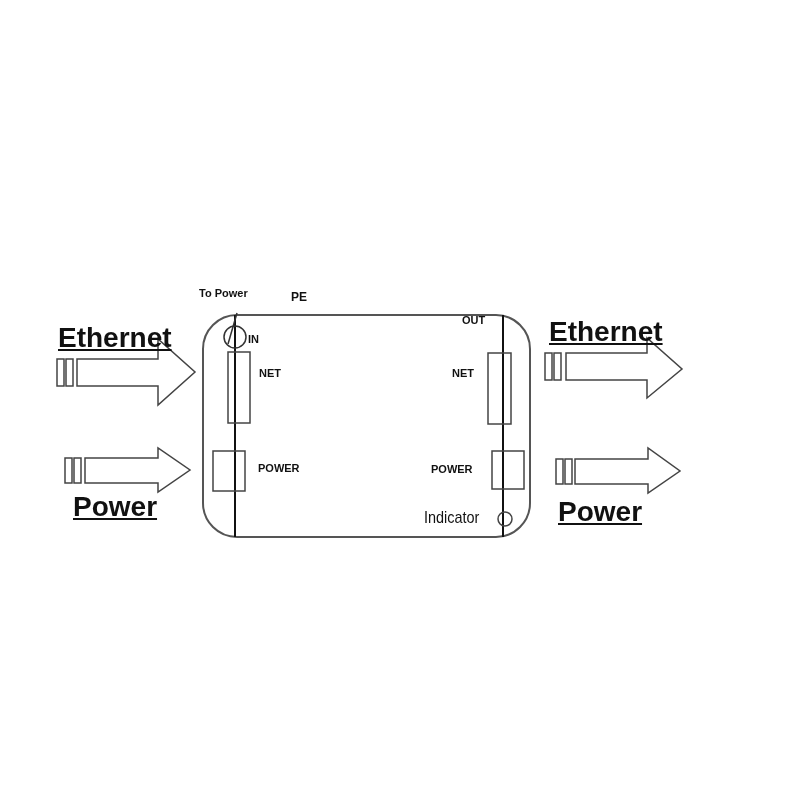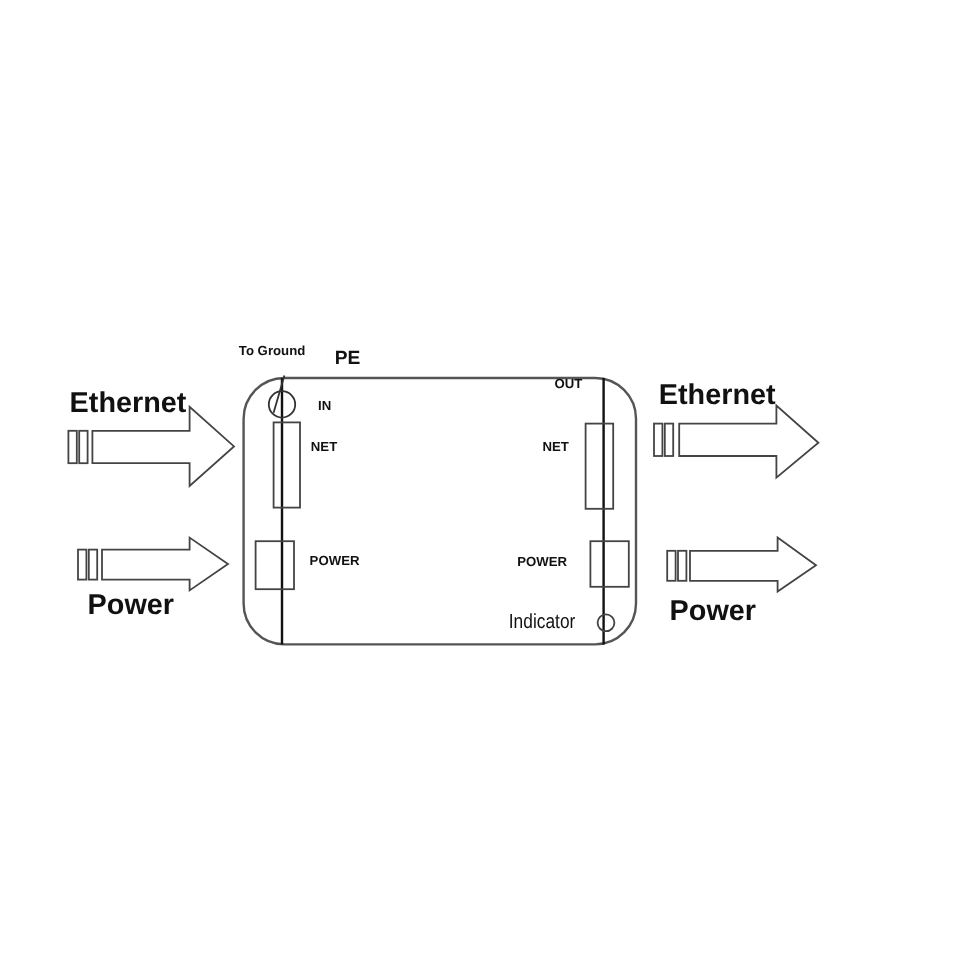--- a/index.html
+++ b/index.html
@@ -1,19 +1,19 @@
 <!DOCTYPE html>
 <html><head>
 <meta charset="utf-8">
 <style>
   html, body { margin: 0; padding: 0; background: #ffffff; }
   body { width: 800px; height: 800px; position: relative; overflow: hidden; font-family: "Liberation Sans", sans-serif; }
   svg { position: absolute; left: 0; top: 0; }
   .lbl { position: absolute; font-family: "Liberation Sans", sans-serif; font-weight: bold; color: #111; white-space: nowrap; }
-  .big { font-size: 24px; }
+  .big { font-size: 28px; text-decoration: underline; }
   .small { font-size: 11px; }
   .mid { font-size: 17px; font-weight: normal; transform: scaleX(0.85); transform-origin: left; }
 </style>
 </head>
 <body>
 
 <svg width="800" height="800">
 
   <rect x="203" y="315" width="327" height="222" rx="34" ry="34" fill="none" stroke="#555" stroke-width="2"></rect>
 
@@ -51,27 +51,27 @@
     <polygon points="566,353 647,353 647,338 682,369 647,398 647,380 566,380"></polygon>
   </g>
 
   <g fill="none" stroke="#444" stroke-width="1.5">
     <rect x="556" y="459" width="7" height="25"></rect>
     <rect x="565" y="459" width="7" height="25"></rect>
     <polygon points="575,459 648,459 648,448 680,471 648,493 648,484 575,484"></polygon>
   </g>
 </svg>
 
-<div class="lbl small" style="left:199px;top:287px;">To Ground</div>
-<div class="lbl small" style="left:279px;top:290px;font-size:16px;">PE</div>
+<div class="lbl small" style="left:199px;top:287px;">To Power</div>
+<div class="lbl small" style="left:291px;top:290px;font-size:12px;">PE</div>
 
 <div class="lbl big" style="left:58px;top:322px;">Ethernet</div>
 <div class="lbl big" style="left:73px;top:491px;">Power</div>
 <div class="lbl big" style="left:549px;top:316px;">Ethernet</div>
 <div class="lbl big" style="left:558px;top:496px;">Power</div>
 
-<div class="lbl small" style="left:265px;top:333px;">IN</div>
+<div class="lbl small" style="left:248px;top:333px;">IN</div>
 <div class="lbl small" style="left:462px;top:314px;">OUT</div>
 <div class="lbl small" style="left:259px;top:367px;">NET</div>
 <div class="lbl small" style="left:452px;top:367px;">NET</div>
 <div class="lbl small" style="left:258px;top:462px;">POWER</div>
 <div class="lbl small" style="left:431px;top:463px;">POWER</div>
 <div class="lbl mid" style="left:424px;top:508px;">Indicator</div>
 
 </body></html>

